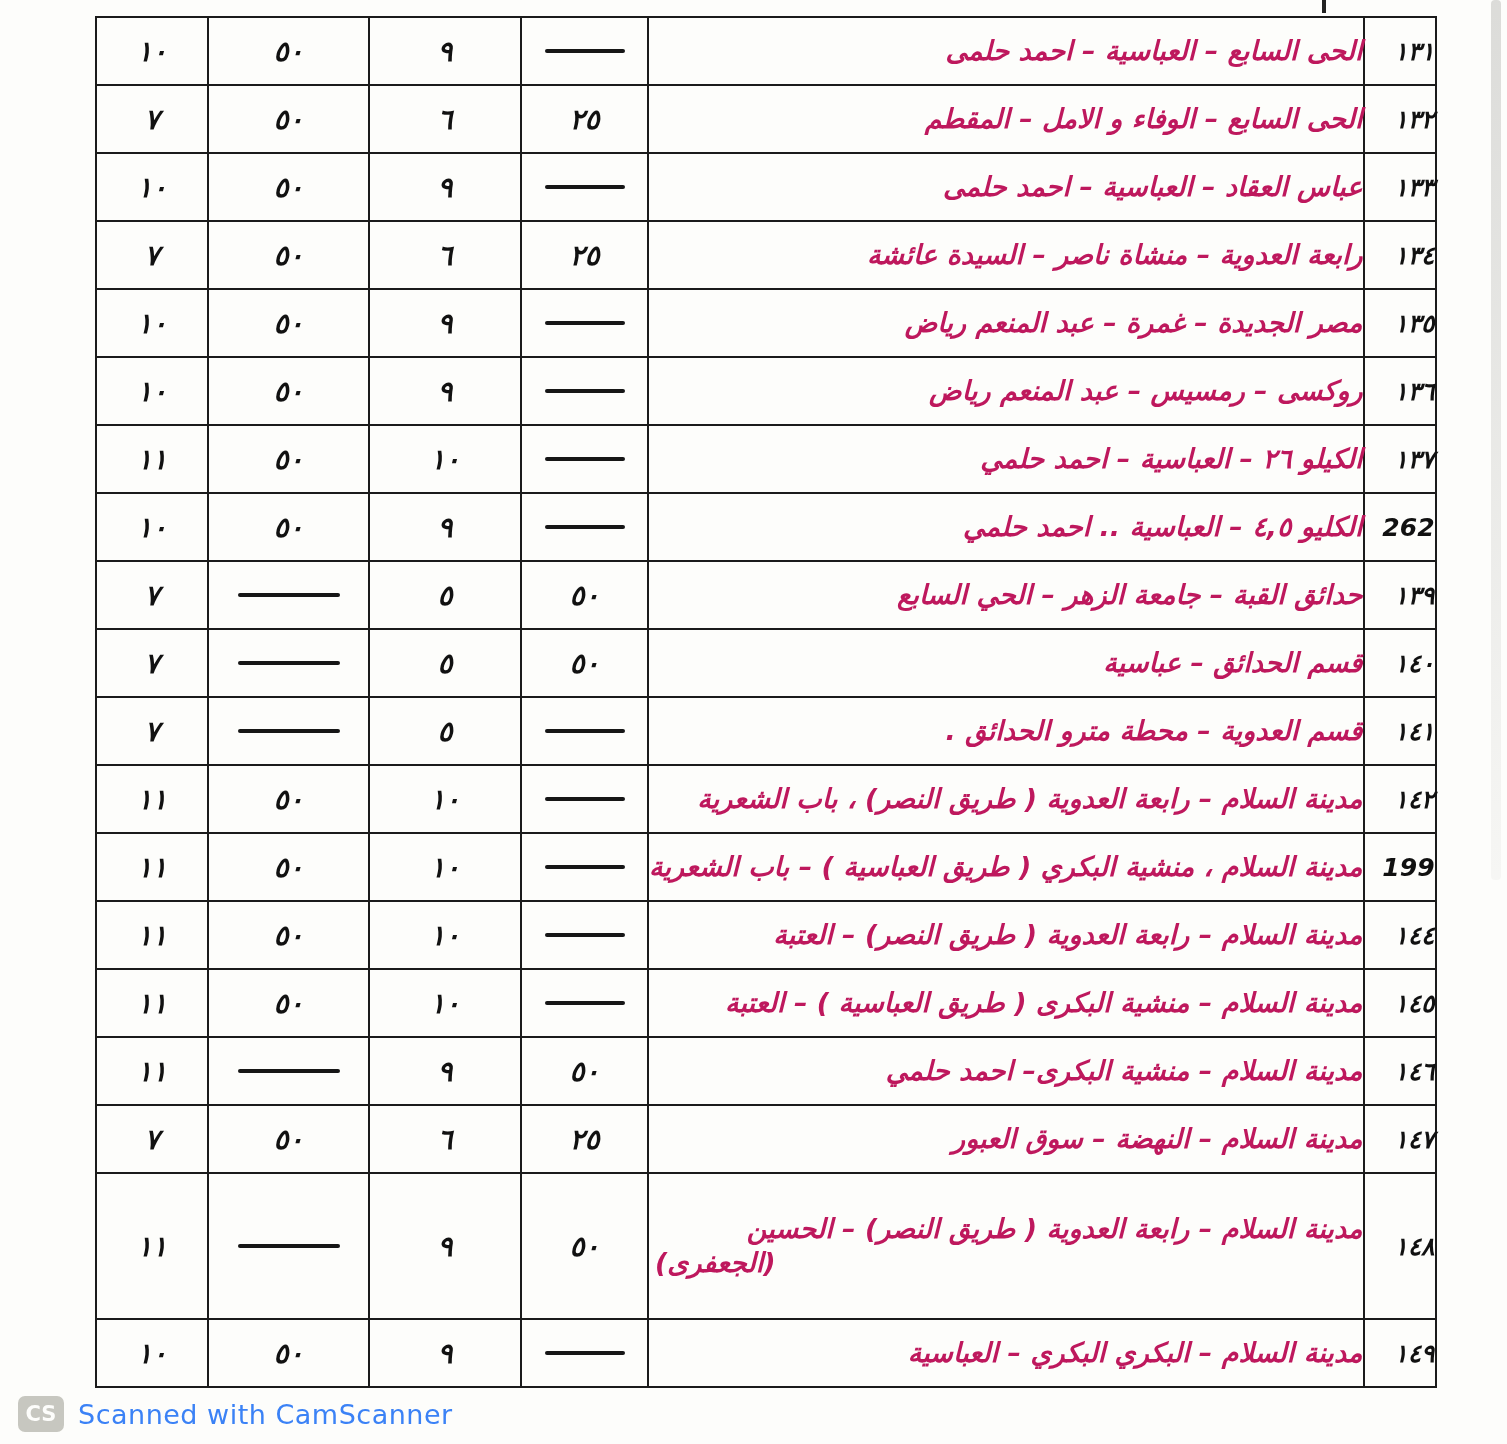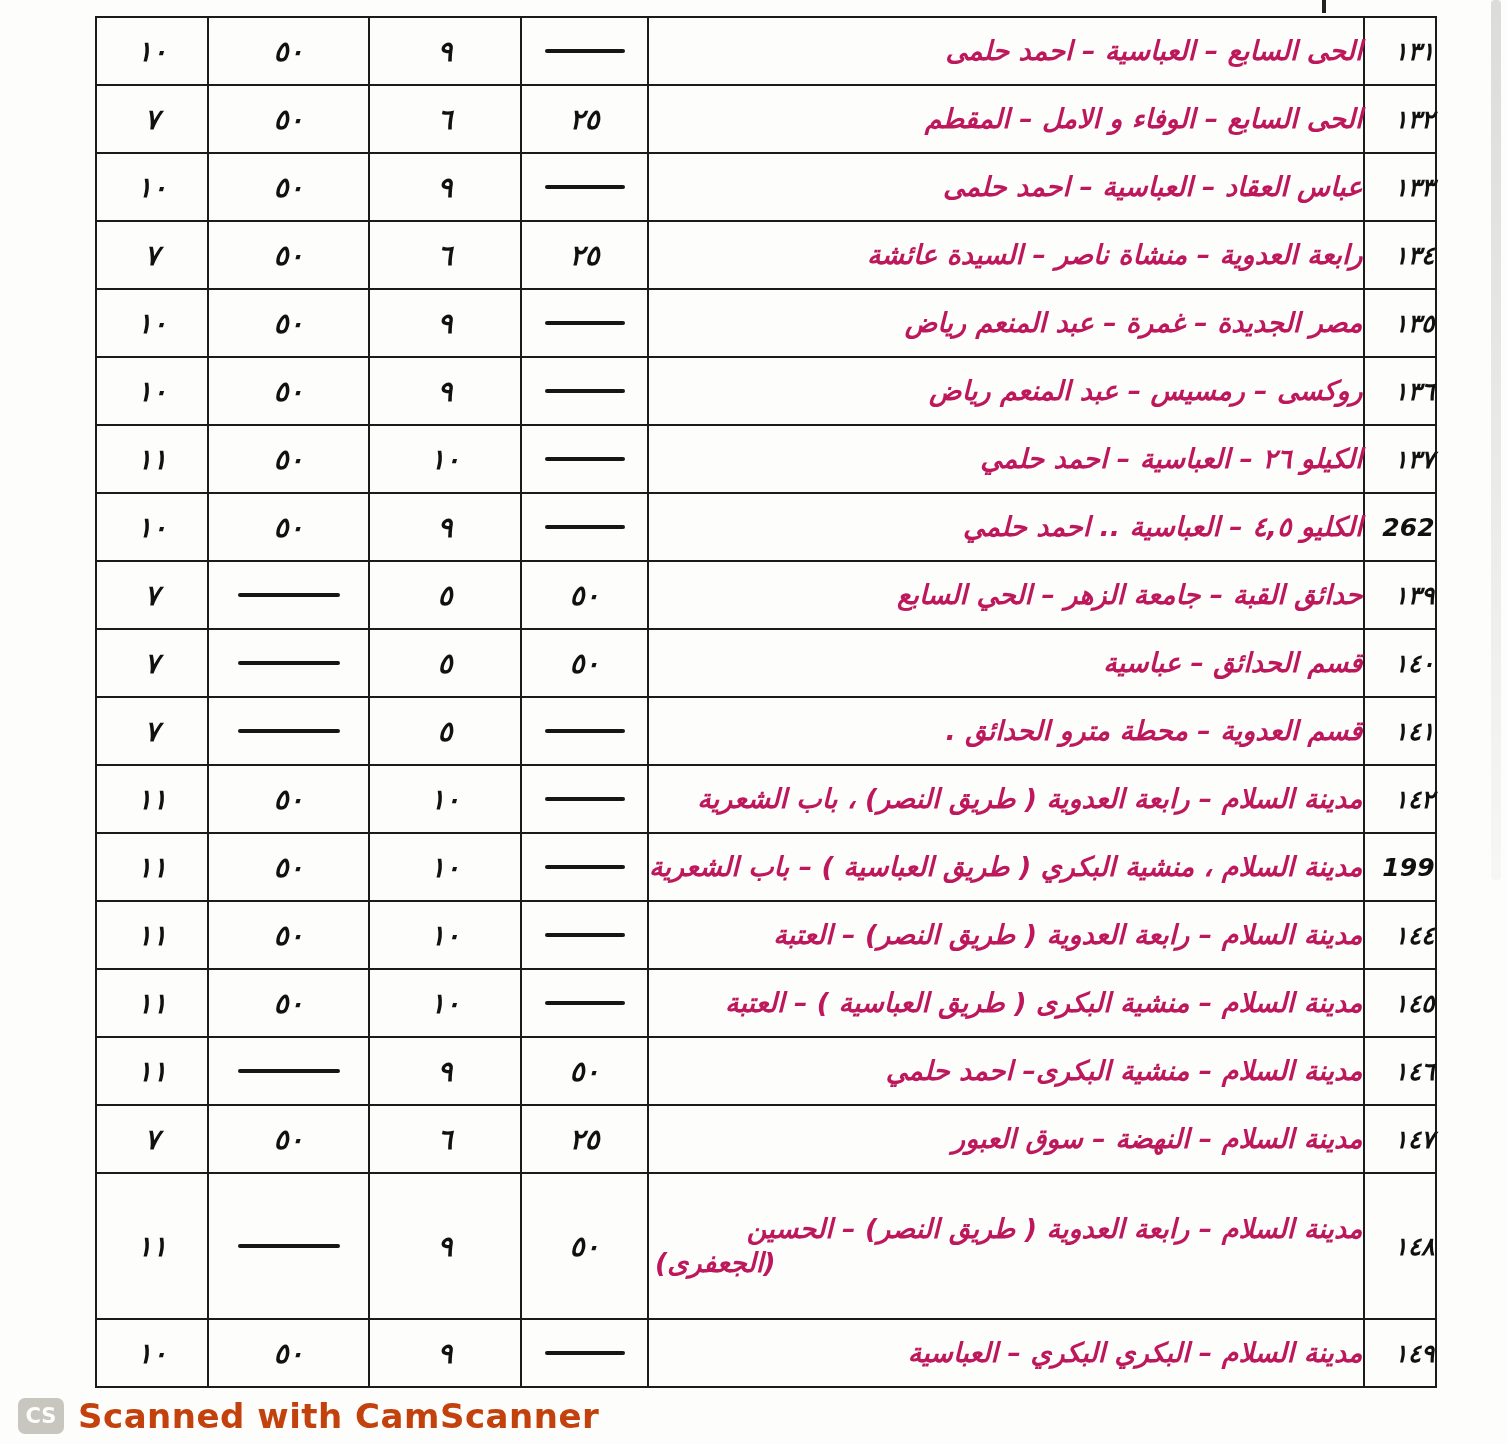--- a/index.html
+++ b/index.html
@@ -73,23 +73,22 @@
     display:flex;align-items:center;gap:14px;margin-left:6px;
   }
   .cs-icon{
     width:46px;height:36px;border-radius:7px;
     background:#c7c7c0;
     display:flex;align-items:center;justify-content:center;
     font-size:21px;font-weight:bold;color:#fdfdfb;
     font-style:normal;
   }
   .wm-text{
-    font-size:34px;color:#c2410c;letter-spacing:.5px;
+    font-size:27px;color:#3b82f6;letter-spacing:.5px;
     font-style:normal;
-    font-weight:bold;
   }
 </style>
 </head>
 <body>
 
 <div class="scan-page">
 
   <div class="top-tick"></div>
 
   <table class="routes">

